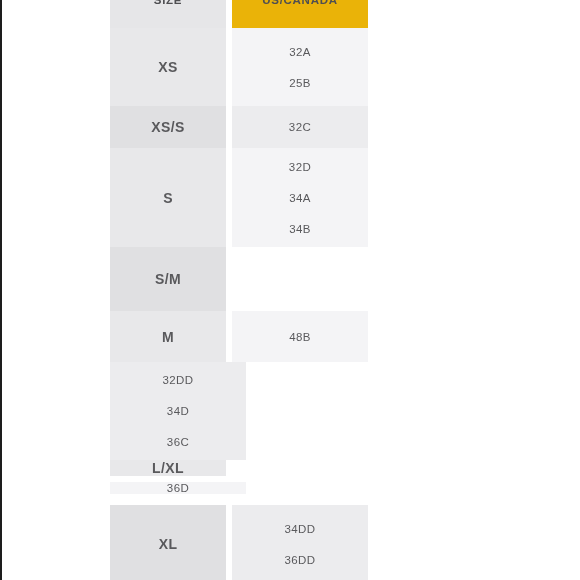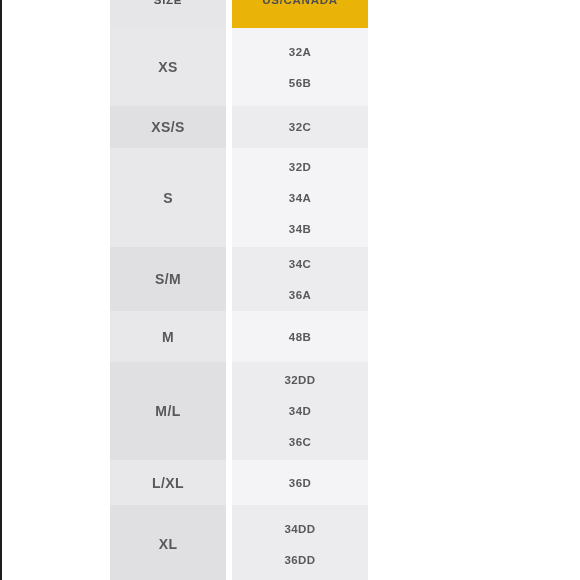--- a/index.html
+++ b/index.html
@@ -99,21 +99,21 @@
   .size-label {
     font-size: 14px;
     font-weight: bold;
     color: #59595c;
     letter-spacing: 0.4px;
     filter: blur(0.3px);
   }
 
   .equiv-value {
     font-size: 11.5px;
-    font-weight: bold;
+    font-weight: normal;
     color: #59595c;
     letter-spacing: 0.4px;
     filter: blur(0.3px);
   }
   .equiv-value + .equiv-value {
     margin-top: 19px;
   }
 </style>
 </head>
 <body>
@@ -132,21 +132,21 @@
         <span class="header-label">US/CANADA</span>
       </div>
     </div>
 
     <div class="chart-row band-light" style="height:78px;">
       <div class="cell cell-size">
         <span class="size-label">XS</span>
       </div>
       <div class="cell cell-equiv">
         <span class="equiv-value">32A</span>
-        <span class="equiv-value">56B</span>
+        <span class="equiv-value">25B</span>
       </div>
     </div>
 
     <div class="chart-row band-dark" style="height:42px;">
       <div class="cell cell-size">
         <span class="size-label">XS/S</span>
       </div>
       <div class="cell cell-equiv">
         <span class="equiv-value">32C</span>
       </div>
@@ -160,47 +160,40 @@
         <span class="equiv-value">32D</span>
         <span class="equiv-value">34A</span>
         <span class="equiv-value">34B</span>
       </div>
     </div>
 
     <div class="chart-row band-dark" style="height:64px;">
       <div class="cell cell-size">
         <span class="size-label">S/M</span>
       </div>
-      <div class="cell cell-equiv">
-        <span class="equiv-value">34C</span>
-        <span class="equiv-value">36A</span>
-      </div>
     </div>
 
     <div class="chart-row band-light" style="height:51px;">
       <div class="cell cell-size">
         <span class="size-label">M</span>
       </div>
       <div class="cell cell-equiv">
         <span class="equiv-value">48B</span>
       </div>
     </div>
 
     <div class="chart-row band-dark" style="height:98px;">
-      <div class="cell cell-size">
-        <span class="size-label">M/L</span>
-      </div>
       <div class="cell cell-equiv">
         <span class="equiv-value">32DD</span>
         <span class="equiv-value">34D</span>
         <span class="equiv-value">36C</span>
       </div>
     </div>
 
-    <div class="chart-row band-light" style="height:45px;">
+    <div class="chart-row band-light" style="height:45px;flex-direction:column;">
       <div class="cell cell-size">
         <span class="size-label">L/XL</span>
       </div>
       <div class="cell cell-equiv">
         <span class="equiv-value">36D</span>
       </div>
     </div>
 
     <div class="chart-row band-dark" style="height:78px;">
       <div class="cell cell-size">

